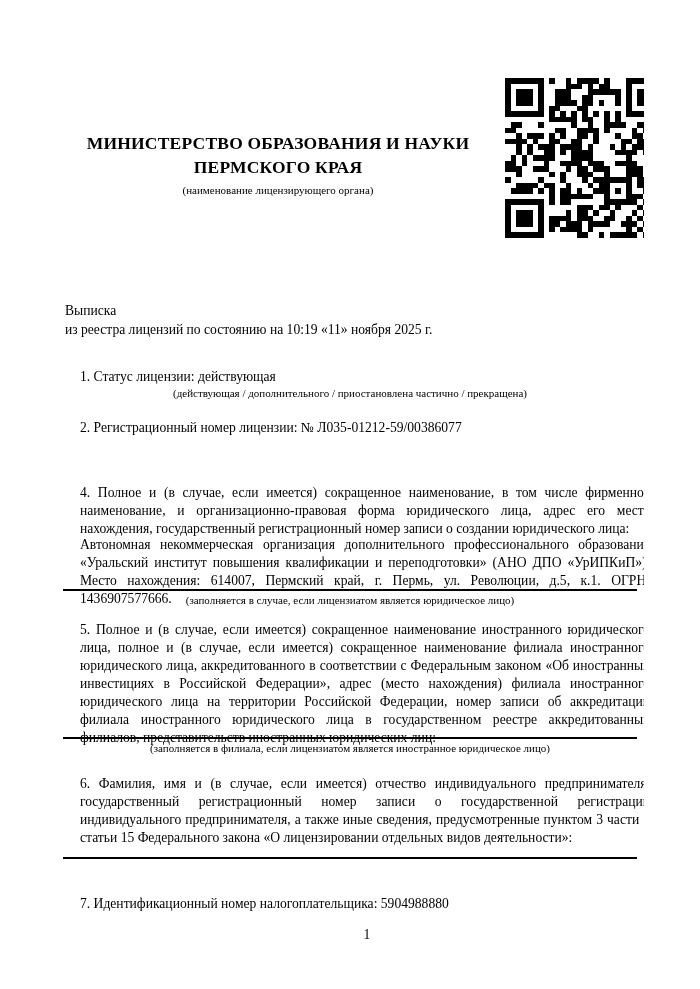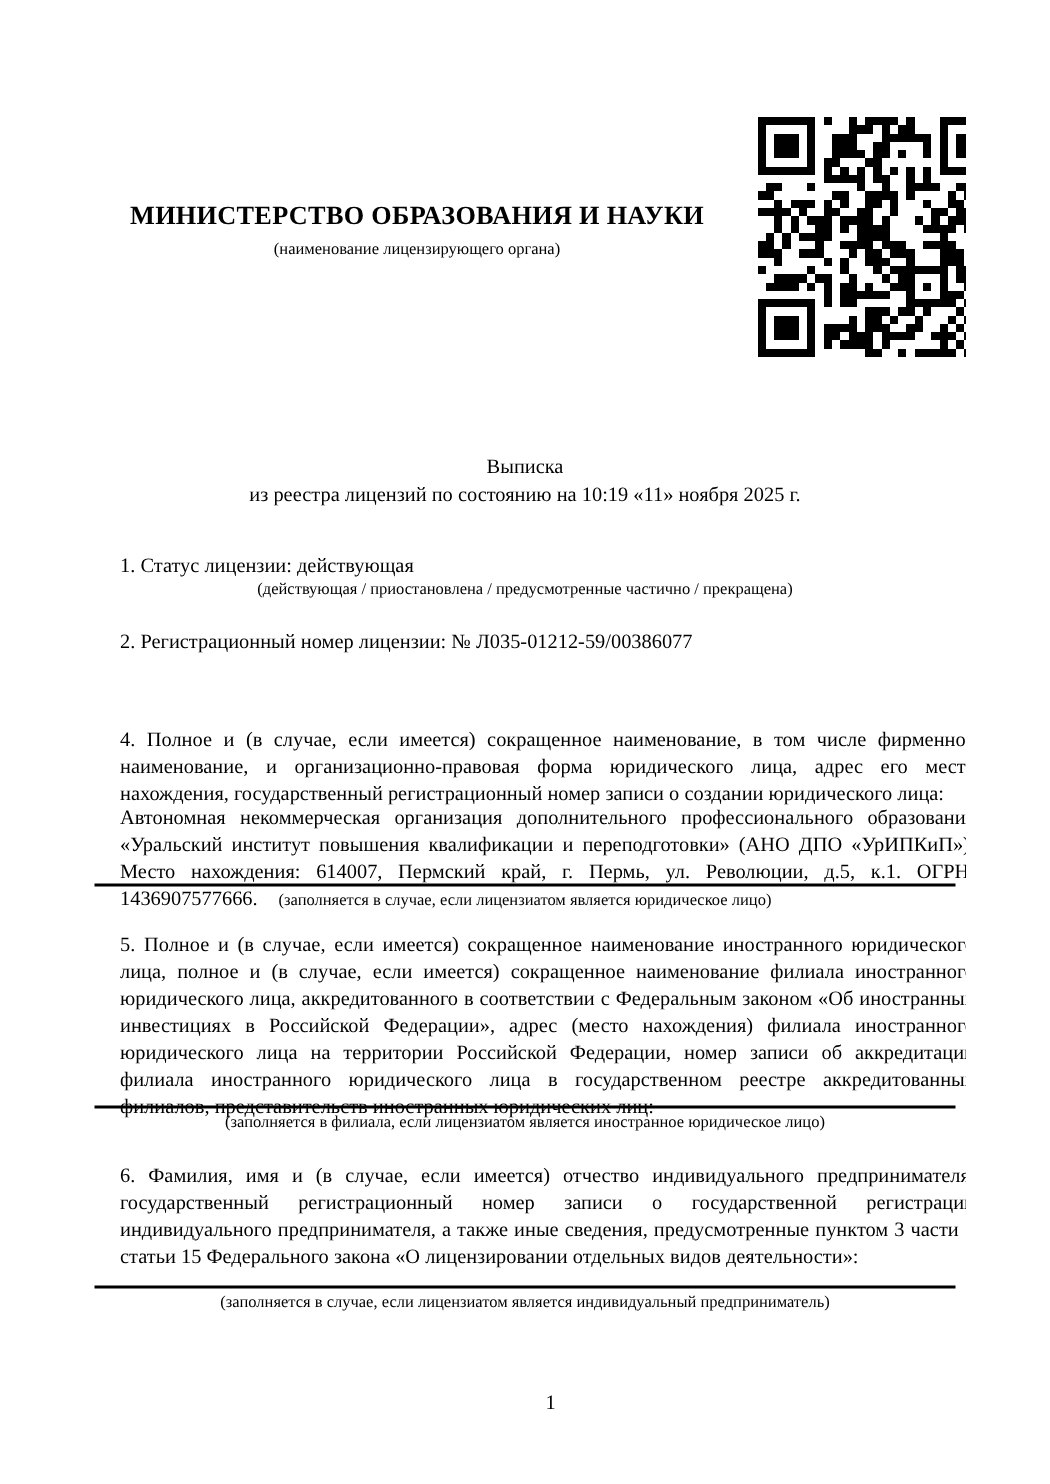--- a/index.html
+++ b/index.html
@@ -43,21 +43,21 @@
     top: 78px;
     width: 160px;
     height: 160px;
   }
 
   
   .doc-title {
     left: 65px;
     top: 301px;
     width: 570px;
-    text-align: center;
+    text-align: left;
     font-size: 13.6px;
     line-height: 19px;
   }
 
   
   .item-line, .item-para {
     left: 80px;
     width: 570px;
     font-size: 13.6px;
     line-height: 18px;
@@ -514,43 +514,44 @@
         <rect x="20" y="28" width="1" height="1" fill="#000000"></rect>
         <rect x="21" y="28" width="1" height="1" fill="#000000"></rect>
         <rect x="22" y="28" width="1" height="1" fill="#000000"></rect>
         <rect x="23" y="28" width="1" height="1" fill="#000000"></rect>
         <rect x="25" y="28" width="1" height="1" fill="#000000"></rect>
         <rect x="28" y="28" width="1" height="1" fill="#000000"></rect>
       </svg></div>
 
   <div class="abs header-block">
     <div class="ministry-line">МИНИСТЕРСТВО ОБРАЗОВАНИЯ И НАУКИ</div>
+    <div class="ministry-line">ПЕРМСКОГО КРАЯ</div>
     <div class="header-caption">(наименование лицензирующего органа)</div>
   </div>
 
   <div class="abs doc-title">
     <div>Выписка</div>
     <div>из реестра лицензий по состоянию на 10:19 «11» ноября 2025 г.</div>
   </div>
 
   <div class="abs item-line" style="top:368px">1. Статус лицензии: действующая</div>
-  <div class="abs fill-caption" style="top:387px">(действующая / приостановлена / предусмотренные частично / прекращена)</div>
+  <div class="abs fill-caption" style="top:387px">(действующая / дополнительного / приостановлена частично / прекращена)</div>
 
   <div class="abs item-line" style="top:419px">2. Регистрационный номер лицензии: № Л035-01212-59/00386077</div>
 
 
   <div class="abs item-para" style="top:484px">4. Полное и (в случае, если имеется) сокращенное наименование, в том числе фирменное наименование, и организационно-правовая форма юридического лица, адрес его места нахождения, государственный регистрационный номер записи о создании юридического лица:</div>
   <div class="abs item-para" style="top:536px">Автономная некоммерческая организация дополнительного профессионального образования «Уральский институт повышения квалификации и переподготовки» (АНО ДПО «УрИПКиП»). Место нахождения: 614007, Пермский край, г. Пермь, ул. Революции, д.5, к.1. ОГРН: 1436907577666.</div>
   <div class="abs fill-rule" style="top:589px"></div>
   <div class="abs fill-caption" style="top:594px">(заполняется в случае, если лицензиатом является юридическое лицо)</div>
 
   <div class="abs item-para" style="top:621px">5. Полное и (в случае, если имеется) сокращенное наименование иностранного юридического лица, полное и (в случае, если имеется) сокращенное наименование филиала иностранного юридического лица, аккредитованного в соответствии с Федеральным законом «Об иностранных инвестициях в Российской Федерации», адрес (место нахождения) филиала иностранного юридического лица на территории Российской Федерации, номер записи об аккредитации филиала иностранного юридического лица в государственном реестре аккредитованных филиалов, представительств иностранных юридических лиц:</div>
   <div class="abs fill-rule" style="top:737px"></div>
   <div class="abs fill-caption" style="top:742px">(заполняется в филиала, если лицензиатом является иностранное юридическое лицо)</div>
 
   <div class="abs item-para" style="top:775px">6. Фамилия, имя и (в случае, если имеется) отчество индивидуального предпринимателя, государственный регистрационный номер записи о государственной регистрации индивидуального предпринимателя, а также иные сведения, предусмотренные пунктом 3 части 1 статьи 15 Федерального закона «О лицензировании отдельных видов деятельности»:</div>
   <div class="abs fill-rule" style="top:857px"></div>
-  <div class="abs fill-caption" style="top:862px">(заполняется в случае, если лицензиатом является индивидуальный предприниматель)</div>
-
+
+  <div class="abs item-line" style="top:895px">7. Идентификационный номер налогоплательщика: 5904988880</div>
 
   <div class="abs page-number">1</div>
 
 </div>
 
 </body></html>

